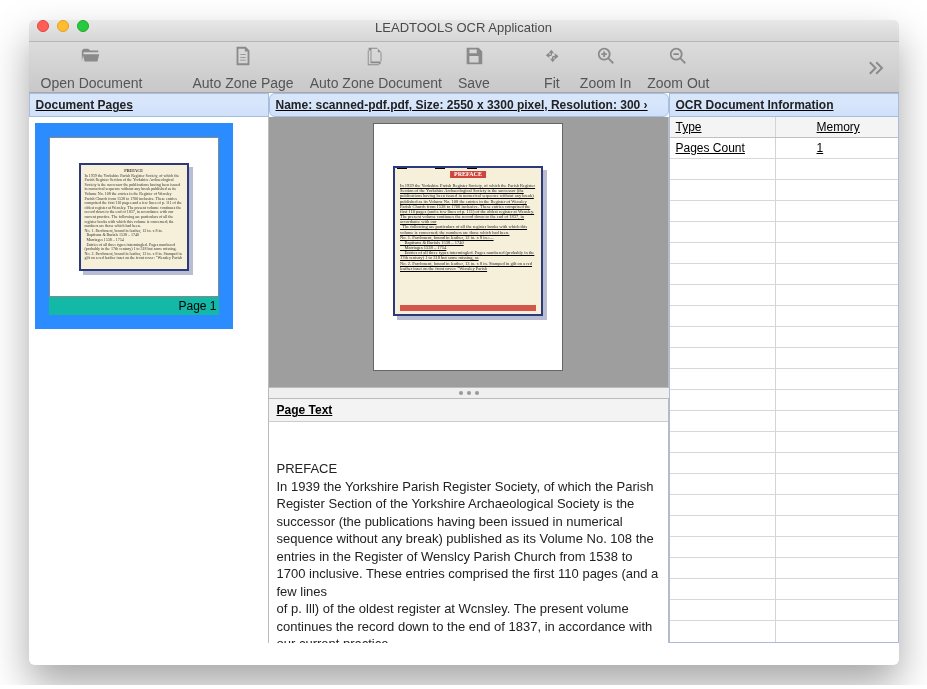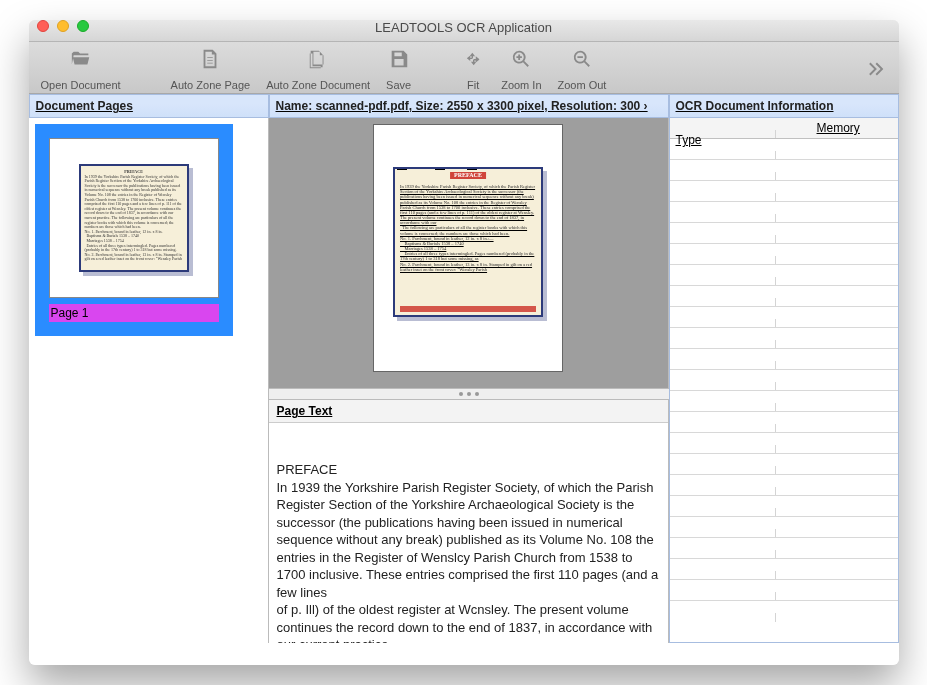--- a/index.html
+++ b/index.html
@@ -49,21 +49,21 @@
   align-items: center;
   padding: 0 6px;
   gap: 4px;
 }
 .tbtn {
   display: flex; flex-direction: column; align-items: center; justify-content: center;
   min-width: 36px; height: 48px; padding: 2px 6px 0 6px;
   color: #6e6e6e; cursor: pointer;
 }
 .tbtn .ico { height: 24px; display:flex; align-items:center; justify-content:center; }
-.tbtn .lbl { font-size: 11px; color:#555; margin-top: 8px; white-space: nowrap; }
+.tbtn .lbl { font-size: 14px; color:#555; margin-top: 8px; white-space: nowrap; }
 .tbtn svg { width: 22px; height: 22px; fill: #8a8a8a; }
 .toolbar-spacer { flex: 1; }
 .tbtn.overflow { min-width: 28px; }
 .content {
   flex: 1;
   display: grid;
   grid-template-columns: 240px 1fr 230px;
   grid-template-rows: 24px 1fr 22px;
   background: #fff;
   text-decoration: underline;
@@ -82,23 +82,23 @@
 }
 .thumb-inner {
   width: 170px; height: 160px; background:#fff; border:1px solid #888;
   display:flex; align-items:center; justify-content:center;
 }
 .thumb-doc {
   width:110px; height:108px; background:#f6efd9; border:2px solid #2c3a7a;
   box-shadow: 4px 4px 0 #2c3a7a55;
   font-size:4px; color:#333; padding:4px; overflow:hidden; line-height:1.15;
 }
-.thumb-label { text-align:left; background:#d946ef; color:#000; font-size:12px; padding:2px;margin-top:6px;}
+.thumb-label { text-align:right; background:#14b8a6; color:#000; font-size:12px; padding:2px;}
 .center-col { grid-column:2; grid-row:2; display:flex; flex-direction:column; position:relative;}
-.center-header { grid-column:2; grid-row:1; }
+.center-header { grid-column:2; grid-row:1;border-radius:6px; }
 .viewer {
   flex: 0 0 270px;
   background:#9e9e9e;
   display:flex; align-items:flex-start; justify-content:center;
   padding:6px 0;
   border-right:1px solid #bbb;
   position:relative;
 }
 .page-canvas {
   width: 190px; height: 248px; background:#fff; border:1px solid #666;
@@ -127,21 +127,21 @@
 .page-text-area { flex:1; display:flex; flex-direction:column; border-right:1px solid #bbb;gap:32px;}
 .pt-header {
   background:#f3f3f3; border-bottom:1px solid #ccc; padding:4px 8px; font-weight:bold; font-size:12px;
 }
 .pt-body { flex:1; position:relative; overflow:hidden;}
 .pt-textwrap { position:absolute; inset:0; overflow-y:scroll; padding:6px 8px; font-size:13px; line-height:1.35; color:#222;}
 .right-col { grid-column:3; grid-row:2; display:flex; flex-direction:column;}
 .info-table { flex:1; border-left:1px solid #a7bde0; border-right:1px solid #a7bde0; border-bottom:1px solid #a7bde0; font-size:12px;}
 .info-table .hrow, .info-table .drow { display:flex; height:21px; border-bottom:1px solid #d8d8d8; }
 .info-table .hrow { background:#f4f4f4; border-bottom:1px solid #c0c0c0;}
-.info-table .c1 { width:55%; padding:3px 6px; border-right:1px solid #d4d4d4;margin-top:12px;}
+.info-table .c1 { width:55%; padding:3px 6px; border-right:1px solid #d4d4d4;}
 .info-table .c2 { width:45%; padding:3px 6px;margin-left:35px;}
 .statusbar {
   grid-column:1 / span 3; grid-row:3;
   background:#ececec; border-top:1px solid #bfbfbf;
   font-size:12px; color:#444; padding:3px 8px;margin-top:44px;
 }
 .header-docpages { grid-column:1; grid-row:1; }
 .header-ocr { grid-column:3; grid-row:1; text-align:left;}
 .tiny { font-family: Georgia, serif; }
 </style>
@@ -288,20 +288,24 @@
       </div>
     </div>
 
     <div class="right-col">
       <div class="info-table">
         <div class="hrow">
           <div class="c1">Type</div>
           <div class="c2">Memory</div>
         </div>
         <div class="drow">
+          <div class="c1">Pages Count</div>
+          <div class="c2">1</div>
+        </div>
+        <div class="drow">
             <div class="c1"></div>
             <div class="c2"></div>
           </div>
         <div class="drow">
             <div class="c1"></div>
             <div class="c2"></div>
           </div>
         <div class="drow">
             <div class="c1"></div>
             <div class="c2"></div>

